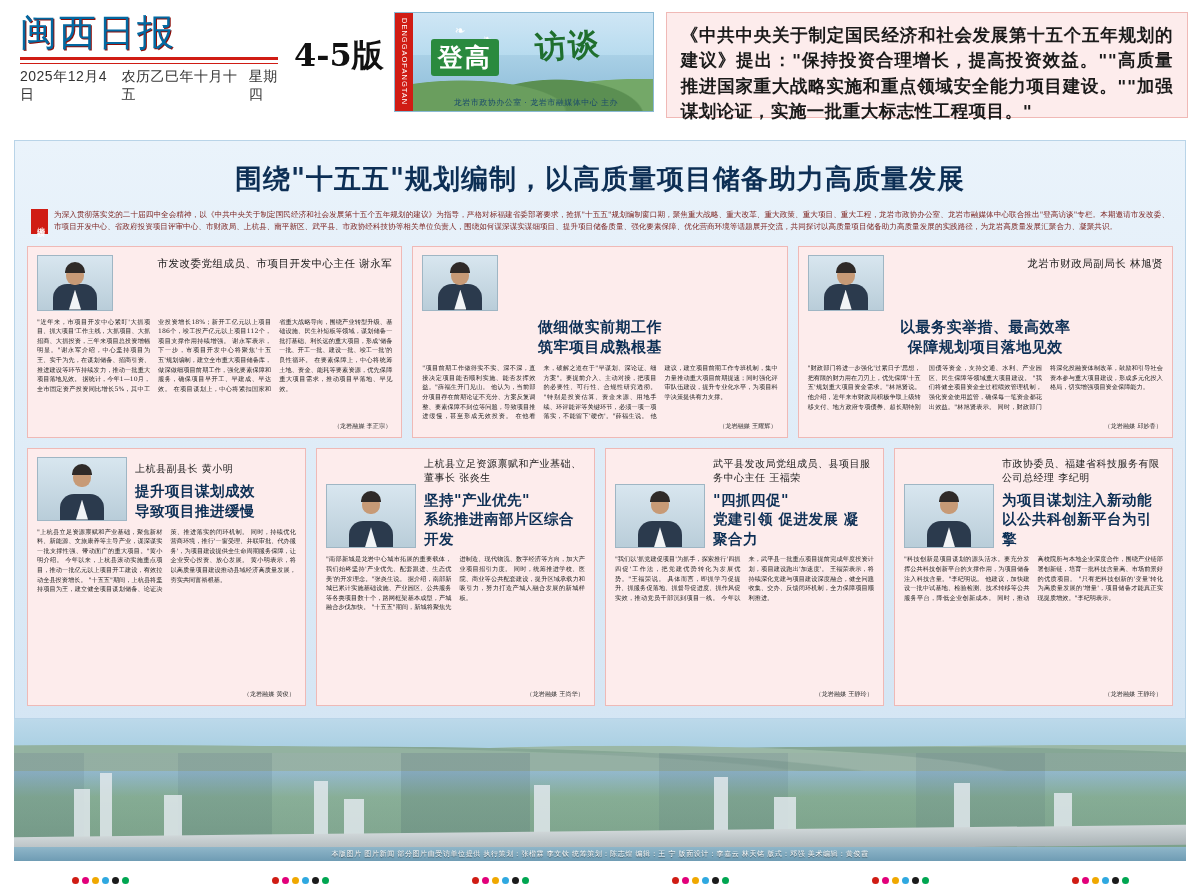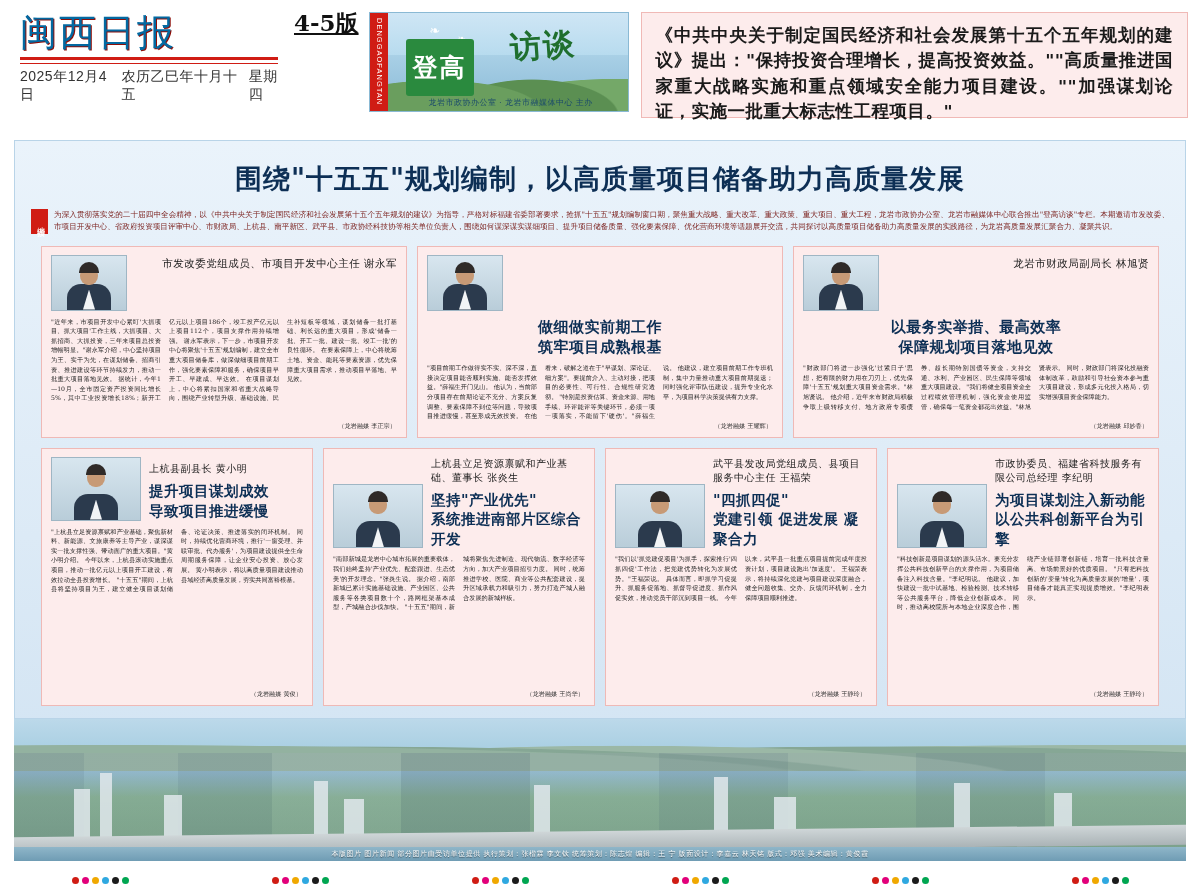--- a/index.html
+++ b/index.html
@@ -23,22 +23,22 @@
     font-size:37px;font-weight:normal;color:#0369a1;
     letter-spacing:2px;line-height:1.0;
     text-shadow:1px 1px 0 #8d0f09;
     white-space:nowrap;
   }
   .paper-rule{height:3px;background:#d01c14;margin:6px 0 3px 0;width:258px;}
   .paper-rule2{height:1px;background:#d01c14;width:258px;margin-bottom:4px;}
   .paper-meta{font-size:14px;color:#333;letter-spacing:.5px;display:flex;gap:10px;}
   .page-no{
     font-family:"DejaVu Serif","Liberation Serif",serif;
-    font-size:23px;color:#111;font-weight:bold;
-    margin-left:6px;white-space:nowrap;text-decoration:underline;
+    font-size:32px;color:#111;font-weight:bold;
+    margin-left:6px;margin-top:26px;white-space:nowrap;
   }
   .dg-banner{
     position:relative;width:258px;height:98px;margin-left:10px;margin-top:4px;
     background:linear-gradient(180deg,#cfe6f5 0%,#b9dcef 40%,#8fc7e4 100%);
     border:1px solid #8ab9d4;overflow:hidden;
   }
   .dg-left{
     position:absolute;left:0;top:0;bottom:0;width:18px;
     background:#d01c14;color:#fff;font-size:7.5px;line-height:1.05;
     writing-mode:vertical-rl;letter-spacing:1px;
@@ -50,21 +50,21 @@
     background:
       radial-gradient(ellipse at 20% 100%, #6a9e5e 0 38%, transparent 39%),
       radial-gradient(ellipse at 60% 110%, #5b8f52 0 42%, transparent 43%),
       radial-gradient(ellipse at 95% 100%, #74a868 0 40%, transparent 41%),
       linear-gradient(180deg,#a9d0e6 0%,#89b9d6 100%);
   }
   .dg-title{
     position:absolute;left:36px;top:26px;
     background:#2a8a3e;color:#fff;font-weight:bold;
     font-family:"DejaVu Serif","Liberation Serif",serif;
-    font-size:25px;padding:12px 7px;border-radius:3px;letter-spacing:2px;
+    font-size:25px;padding:2px 7px;border-radius:3px;letter-spacing:2px;
   }
   .dg-title2{
     position:absolute;left:140px;top:12px;
     font-family:"DejaVu Serif","Liberation Serif",serif;
     font-size:31px;color:#1f6f2e;font-weight:bold;letter-spacing:2px;
     transform:rotate(-4deg);
   }
   .dg-org{
     position:absolute;left:28px;bottom:3px;right:4px;
     font-size:8px;color:#1b4b6b;text-align:center;letter-spacing:.5px;
@@ -98,21 +98,21 @@
   .lead-tag{
     width:17px;background:#d01c14;color:#fff;font-size:8px;
     display:flex;align-items:center;justify-content:center;
     writing-mode:vertical-rl;letter-spacing:1px;padding:4px 0;
   }
   .lead-text{
     flex:1;font-size:7.6px;line-height:1.62;color:#7a1f1c;text-align:justify;
     font-family:"DejaVu Serif","Liberation Serif",serif;
   }
   
-  .row{display:flex;gap:10px;padding:0 26px;box-sizing:border-box;}
+  .row{display:flex;gap:10px;padding:0 12px;box-sizing:border-box;}
   .row1{margin-top:12px;}
   .row2{margin-top:10px;}
   .card{
     background:#fdecec;border:1px solid #efb9b6;
     box-sizing:border-box;padding:8px 9px;position:relative;
   }
   .r1card{width:378px;height:192px;}
   .r2card{width:286px;height:258px;}
   .card-head{display:flex;gap:8px;align-items:flex-start;}
   .portrait{

